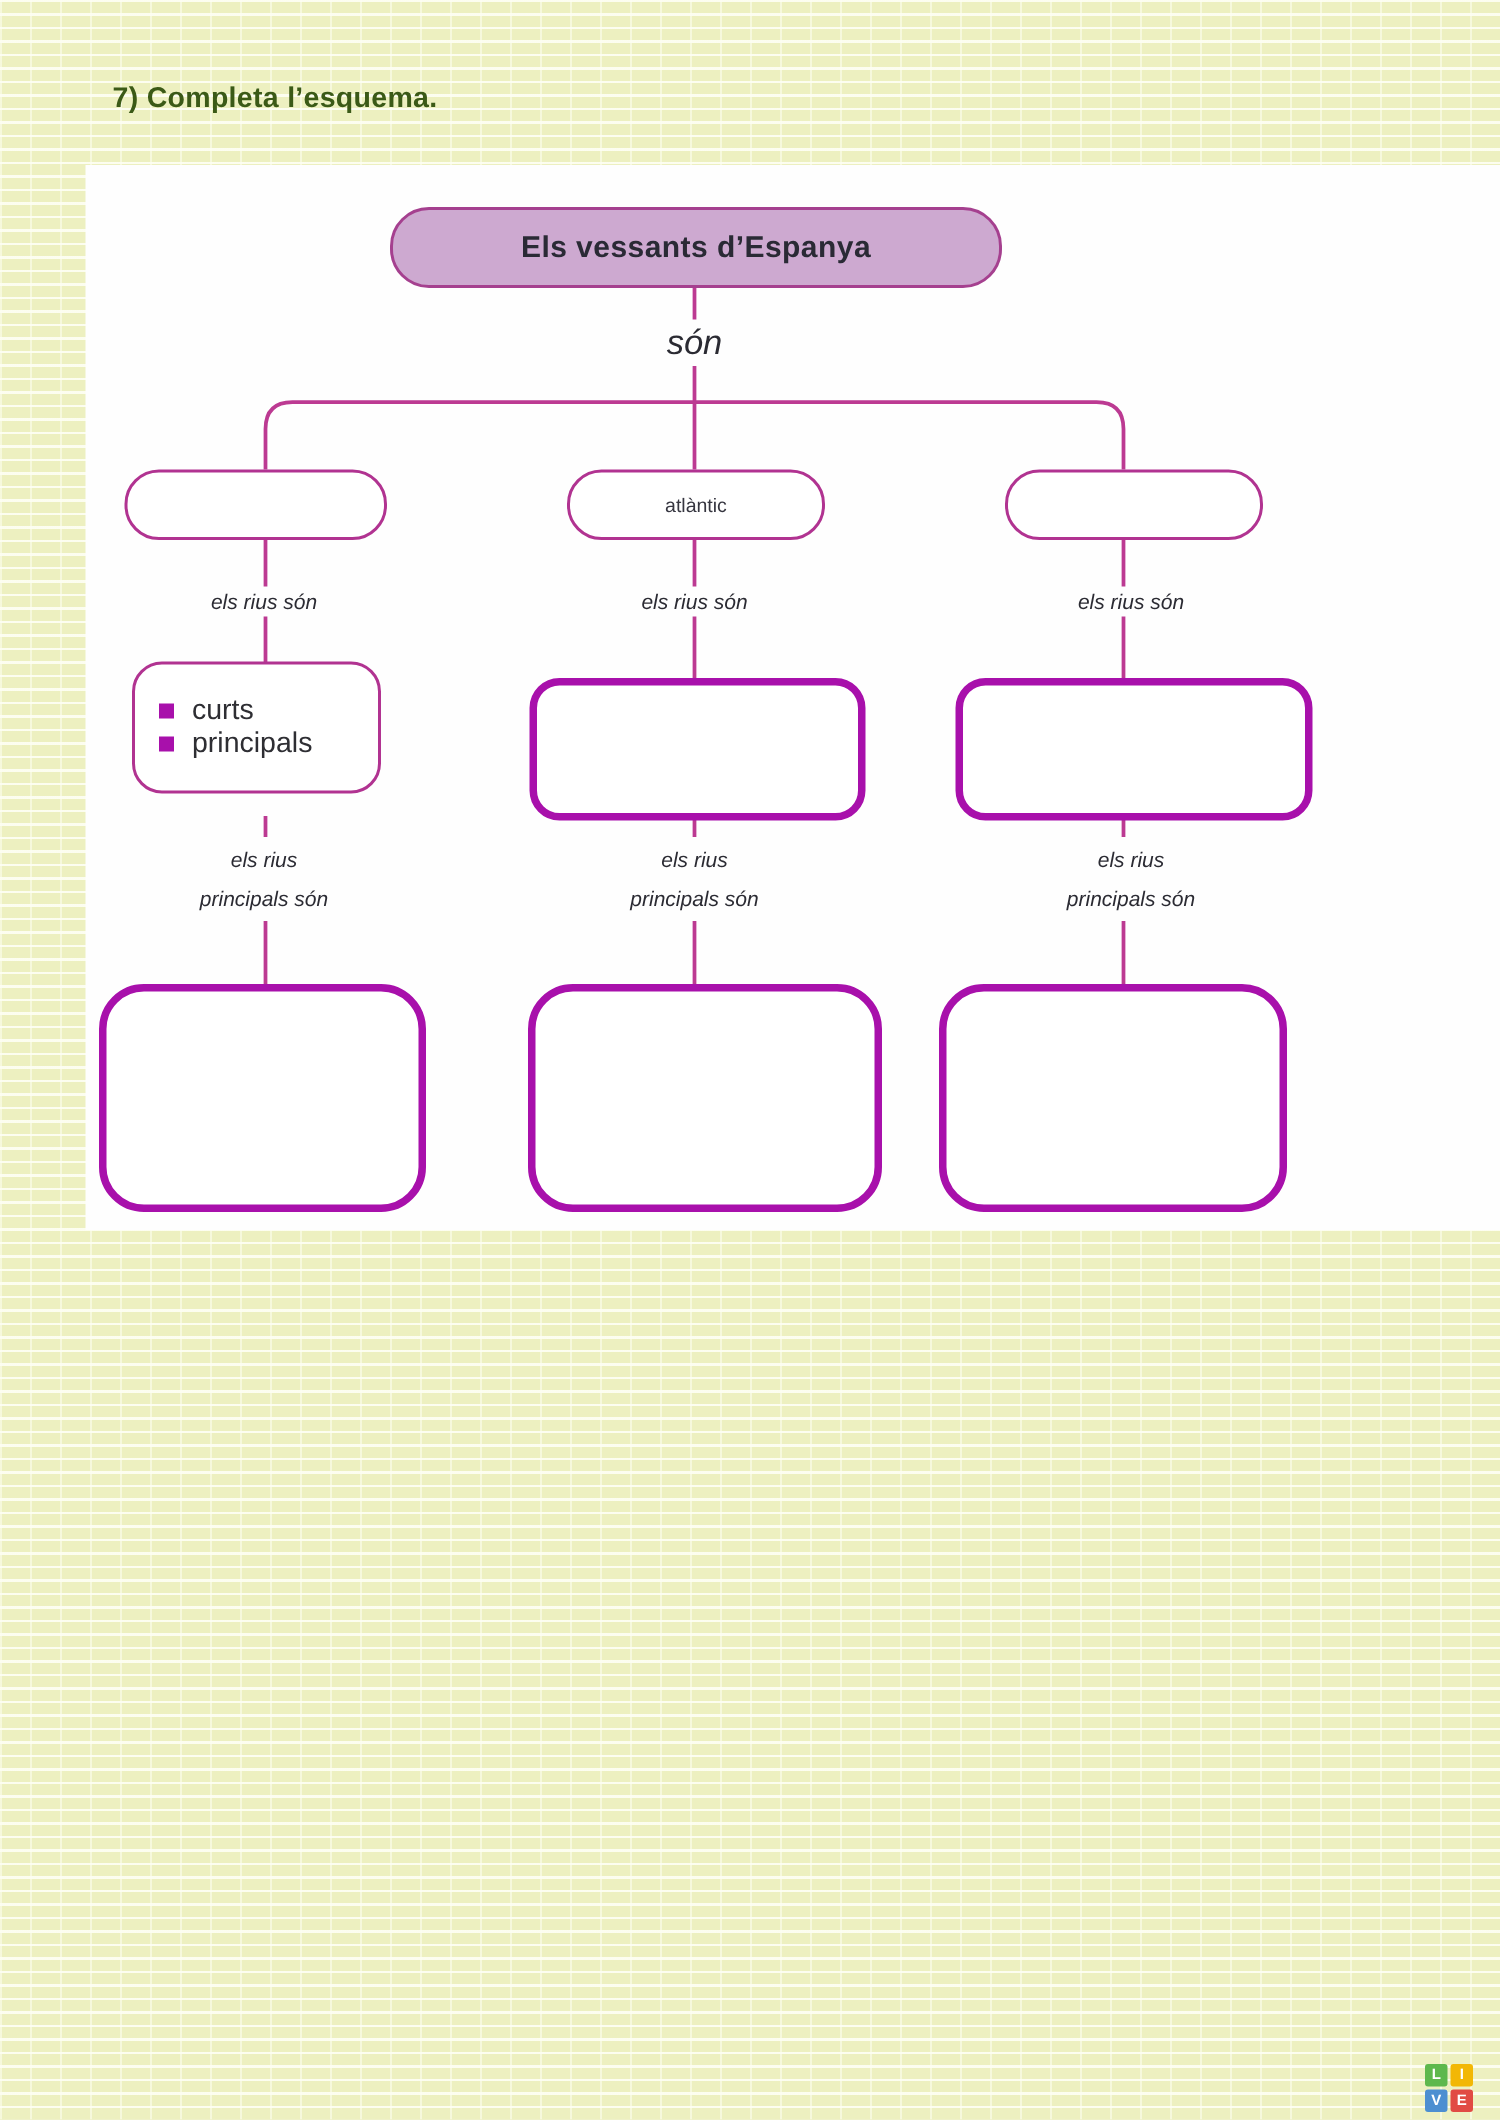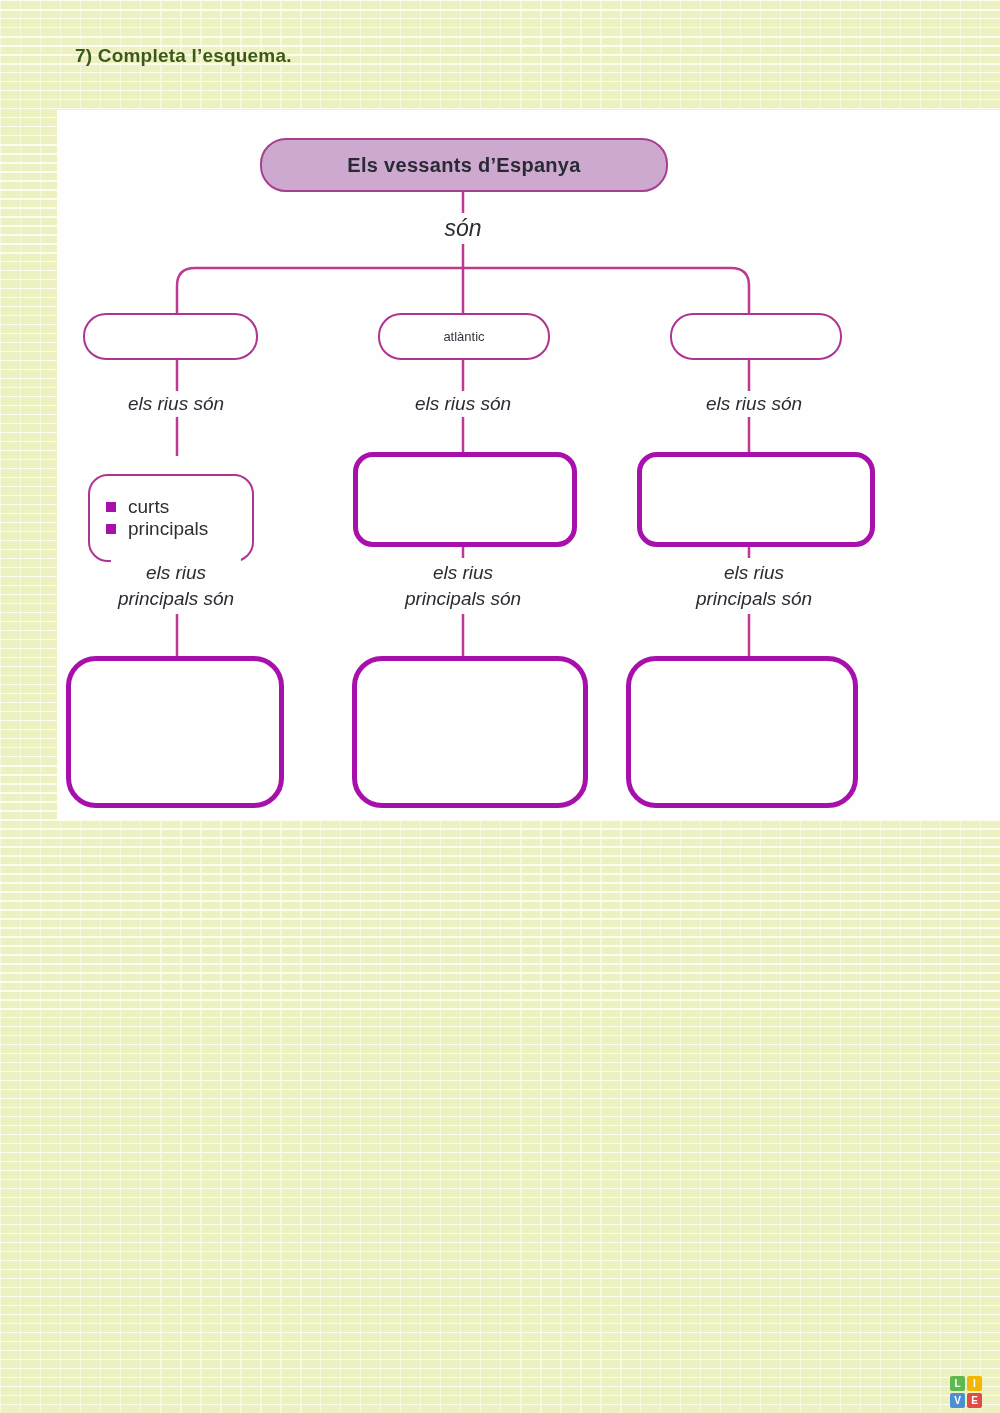--- a/index.html
+++ b/index.html
@@ -12,21 +12,21 @@
     height: 1413px;
     overflow: hidden;
     background-color: #edf0c0;
     background-image:
       repeating-linear-gradient(to bottom, rgba(253,254,242,0.95) 0 1.5px, rgba(253,254,242,0) 1.5px 9px),
       repeating-linear-gradient(to right, rgba(251,253,235,0.65) 0 1.5px, rgba(251,253,235,0) 1.5px 20px);
   }
 
   .page-title {
     position: absolute;
-    left: 75px; top: 45px;
+    left: 75px; top: 55px;
     font-size: 19px;
     font-weight: bold;
     color: #3b5a17;
     letter-spacing: 0.2px;
   }
 
   .panel {
     position: absolute;
     left: 57px; top: 110px;
     width: 970px; height: 710px;
@@ -62,21 +62,21 @@
   }
   .r1c1 { left: 26px;  width: 175px; }
   .r1c2 { left: 321px; width: 172px; }
   .r1c3 { left: 613px; width: 172px; }
 
   .answer-thick {
     border: 5px solid #a810ab;
     border-radius: 20px;
   }
   .r2c1 {
-    left: 31px; top: 364px; width: 166px; height: 88px;
+    left: 31px; top: 331px; width: 166px; height: 88px;
     border-radius: 20px;
     display: flex; flex-direction: column; justify-content: center;
     padding-left: 16px;
   }
   .r2c2 { left: 296px; top: 342px; width: 224px; height: 95px; }
   .r2c3 { left: 580px; top: 342px; width: 238px; height: 95px; }
 
   .row3-box {
     top: 546px; height: 152px;
     border: 5.5px solid #a810ab;
@@ -92,21 +92,21 @@
     background: #a810ab;
     flex: 0 0 auto;
   }
   .bullet-text { font-size: 19px; color: #2e2e33; }
 
   .lbl {
     position: absolute;
     background: #fefefe;
     color: #2b2b33;
     font-style: italic;
-    font-size: 19px;
+    font-size: 14px;
     text-align: center;
     padding: 2px 7px;
     transform: translateX(-50%);
     white-space: nowrap;
   }
   .lbl-son { left: 406px; top: 103px; font-size: 23px; }
   .lbl-rius { top: 281px; }
   .lbl-principals { top: 448px; line-height: 26px; }
   .cx1 { left: 119px; } .cx2 { left: 406px; } .cx3 { left: 697px; }
 

